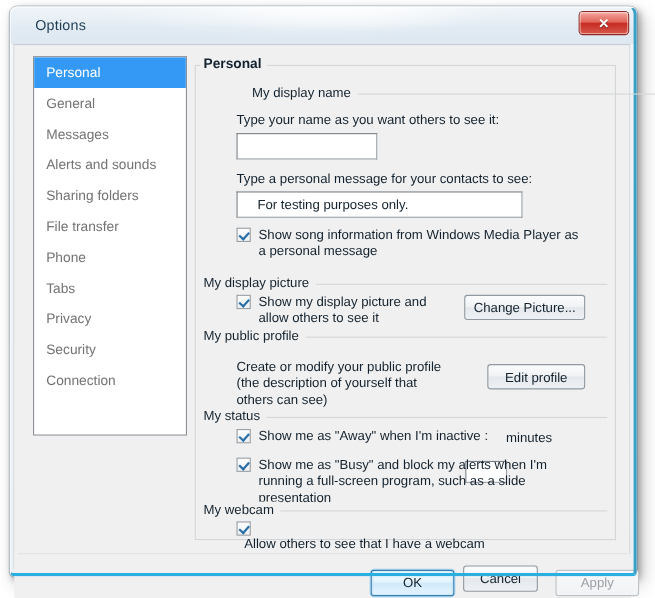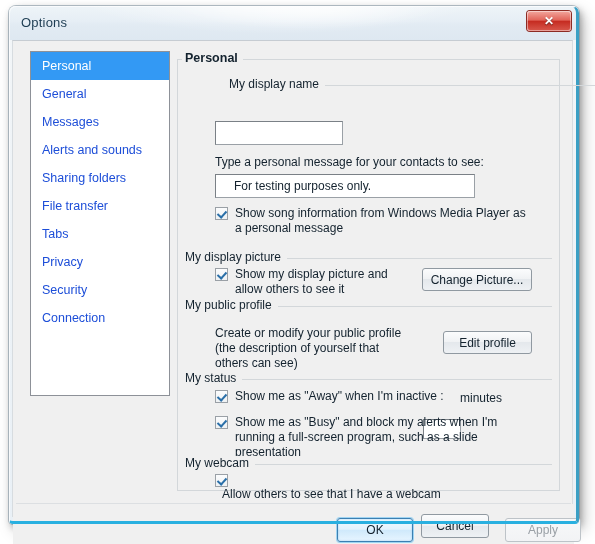--- a/index.html
+++ b/index.html
@@ -43,21 +43,21 @@
   #titlebar::after {
     content:"";
     position:absolute;
     left: 150px; top: -34px;
     width: 300px; height: 60px;
     background: radial-gradient(ellipse at center, rgba(255,255,255,0.85), rgba(255,255,255,0) 65%);
     pointer-events: none;
   }
   #title-text {
     position: absolute;
-    left: 12px;
+    left: 23px;
     top: 9px;
     font-size: 13px;
     color: #1d3c52;
     letter-spacing: 0.2px;
     z-index: 3;
   }
 
   
   #close-button {
     position: absolute;
@@ -118,21 +118,21 @@
     background: #ffffff;
     border: 1px solid #8d9198;
     box-sizing: border-box;
     overflow: hidden;
   }
   .side-item {
     height: 28px;
     line-height: 28px;
     padding-left: 11px;
     font-size: 12.5px;
-    color: #1d4ed8;
+    color: #737373;
     white-space: nowrap;
     cursor: pointer;
   }
   .side-item.selected {
     background: #3399f4;
     color: #ffffff;
   }
 
   
   #pane {
@@ -325,20 +325,23 @@
       <div class="side-item">
         <span>Alerts and sounds</span>
       </div>
       <div class="side-item">
         <span>Sharing  folders</span>
       </div>
       <div class="side-item">
         <span>File transfer</span>
       </div>
       <div class="side-item">
+        <span>Phone</span>
+      </div>
+      <div class="side-item">
         <span>Tabs</span>
       </div>
       <div class="side-item">
         <span>Privacy</span>
       </div>
       <div class="side-item">
         <span>Security</span>
       </div>
       <div class="side-item">
         <span>Connection</span>
@@ -349,20 +352,21 @@
       <div id="pane-frame"></div>
       <div id="pane-title">Personal</div>
 
       <div class="group" style="top:26px;margin-left:44px;">
         <div class="group-head">
           <div class="group-rule"></div>
           <div class="group-label">My  display  name</div>
         </div>
       </div>
 
+      <div class="field-label" style="left:38px; top:51px;">Type your name as you want others to see it:</div>
 
       <input class="textbox" style="left: 38px; top: 70px; width: 128px; height: 24px;" type="text" value="">
 
       <div class="field-label" style="left:38px; top:104px;">Type a personal message for your contacts to see:</div>
 
       <input class="textbox" style="left: 38px; top: 123px; width: 260px; height: 24px;" type="text" value="For testing purposes only.">
 
       <div class="cbrow" style="left:38px; top:155px; width:317px;">
         <span class="cbox checked"></span>
         <span class="cblabel">Show song information from Windows Media Player as a personal message</span>

